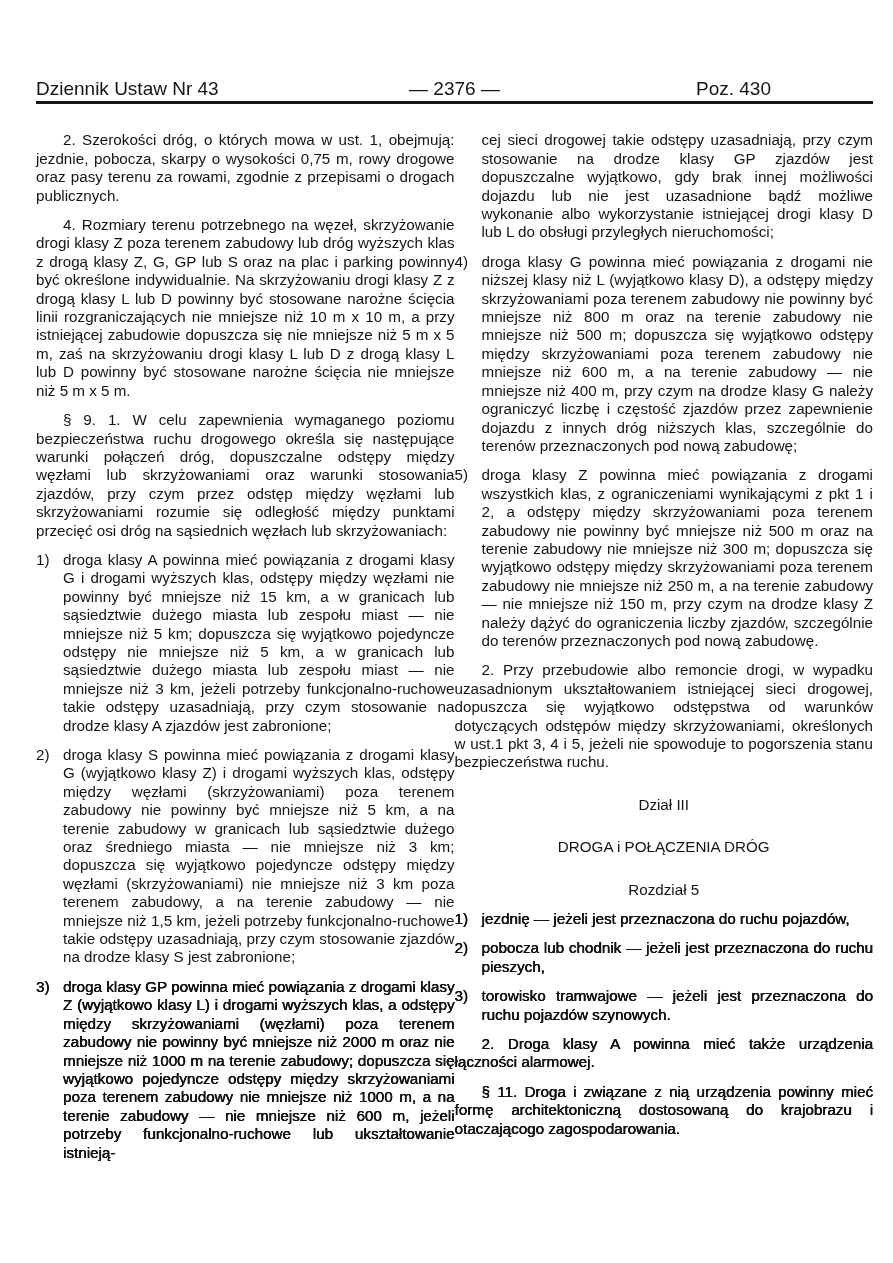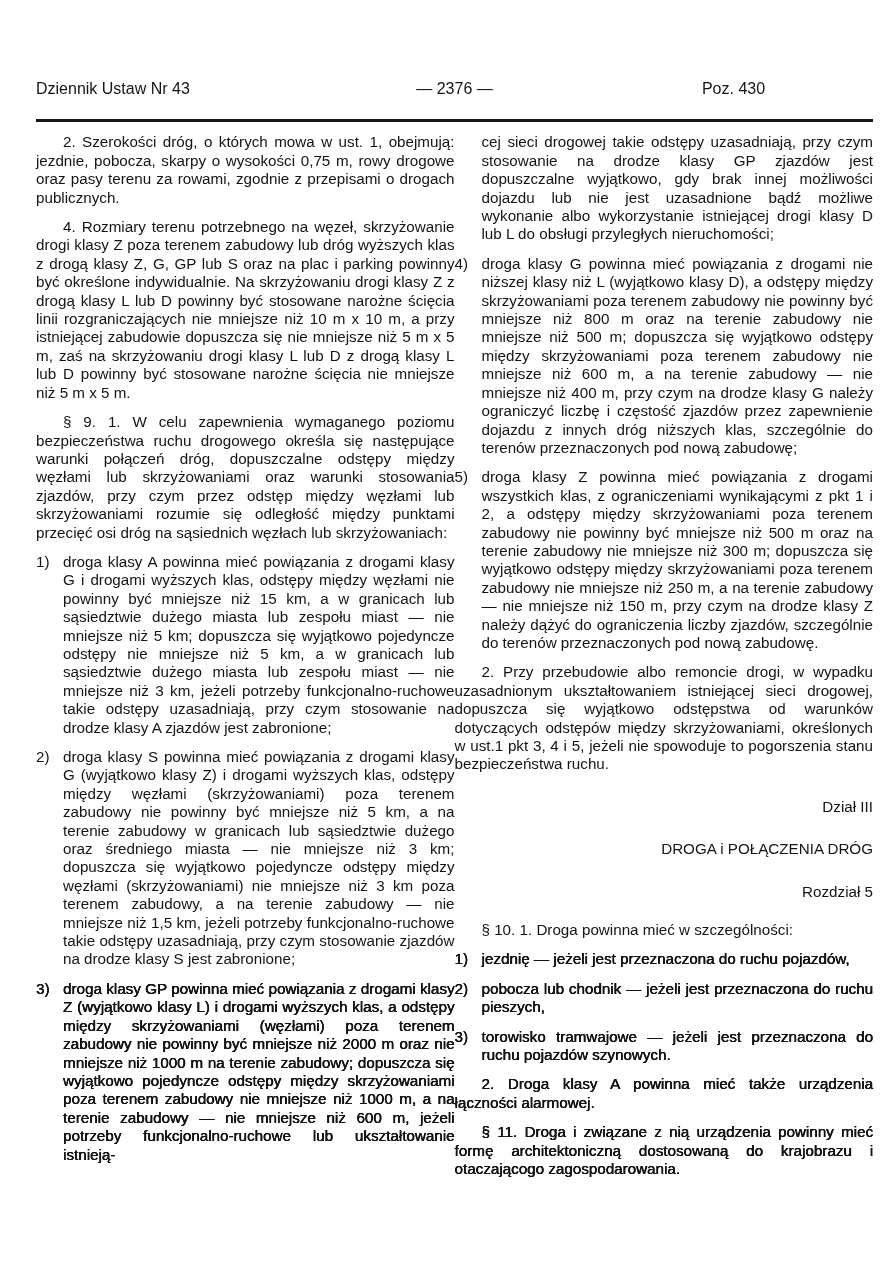--- a/index.html
+++ b/index.html
@@ -16,30 +16,30 @@
     color: #141414;
     font-family: "Liberation Sans", "DejaVu Sans", sans-serif;
     font-size: 15.2px;
     line-height: 18.4px;
     box-sizing: border-box;
     padding: 52px 20px 30px 36px;
   }
   .hdr {
     display: flex;
     align-items: baseline;
-    font-size: 16px;
-    padding-bottom: 21px;
+    font-size: 19px;
+    padding-bottom: 3px;
     border-bottom: 3.5px solid #161616;
   }
   .hdr .h-left  { flex: 1; text-align: left; }
   .hdr .h-mid   { flex: 1; text-align: center; margin-top: 28px; }
   .hdr .h-right { flex: 1; text-align: center; }
   .cols {
     display: flex;
-    margin-top: 11px;
+    margin-top: 27px;
   }
   .col { flex: 1; min-width: 0; }
   .para {
     text-align: justify;
     margin: 0 0 11px 0;
   }
   .indent { text-indent: 27px; }
   .item {
     display: flex;
     margin: 0 0 11px 0;
@@ -47,21 +47,21 @@
   .item .num {
     flex: 0 0 27px;
     width: 27px;
   }
   .item .txt {
     flex: 1;
     text-align: justify;
     min-width: 0;
   }
   .center {
-    text-align: right;
+    text-align: center;
     text-indent: 0;
     margin: 24px 0 11px 0;
   }
   .bold { font-weight: 700; }
   
   .heavy { text-shadow: 0.35px 0 0 #141414, 0 0.25px 0 #141414; }
   .last { margin-bottom: 0; }
 </style>
 </head>
 <body>
@@ -108,21 +108,20 @@
         <span class="num">5)</span>
         <span class="txt">droga klasy Z powinna mieć powiązania z drogami wszystkich klas, z ograniczeniami wynikającymi z pkt 1 i 2, a odstępy między skrzyżowaniami poza terenem zabudowy nie powinny być mniejsze niż 500 m oraz na terenie zabudowy nie mniejsze niż 300 m; dopuszcza się wyjątkowo odstępy między skrzyżowaniami poza terenem zabudowy nie mniejsze niż 250 m, a na terenie zabudowy — nie mniejsze niż 150 m, przy czym na drodze klasy Z należy dążyć do ograniczenia liczby zjazdów, szczególnie do terenów przeznaczonych pod nową zabudowę.</span>
       </div>
 
       <div class="para indent">2. Przy przebudowie albo remoncie drogi, w wypadku uzasadnionym ukształtowaniem istniejącej sieci drogowej, dopuszcza się wyjątkowo odstępstwa od warunków dotyczących odstępów między skrzyżowaniami, określonych w ust.1 pkt 3, 4 i 5, jeżeli nie spowoduje to pogorszenia stanu bezpieczeństwa ruchu.</div>
 
       <div class="para center">Dział III</div>
       <div class="para center">DROGA i POŁĄCZENIA DRÓG</div>
       <div class="para center">Rozdział 5</div>
 
-      <div class="para indent" style="margin-top:20px">§ 10. 1. Droga powinna mieć w szczególności:</div>
 
       <div class="item heavy">
         <span class="num">1)</span>
         <span class="txt">jezdnię — jeżeli jest przeznaczona do ruchu pojazdów,</span>
       </div>
       <div class="item heavy">
         <span class="num">2)</span>
         <span class="txt">pobocza lub chodnik — jeżeli jest przeznaczona do ruchu pieszych,</span>
       </div>
       <div class="item heavy">

